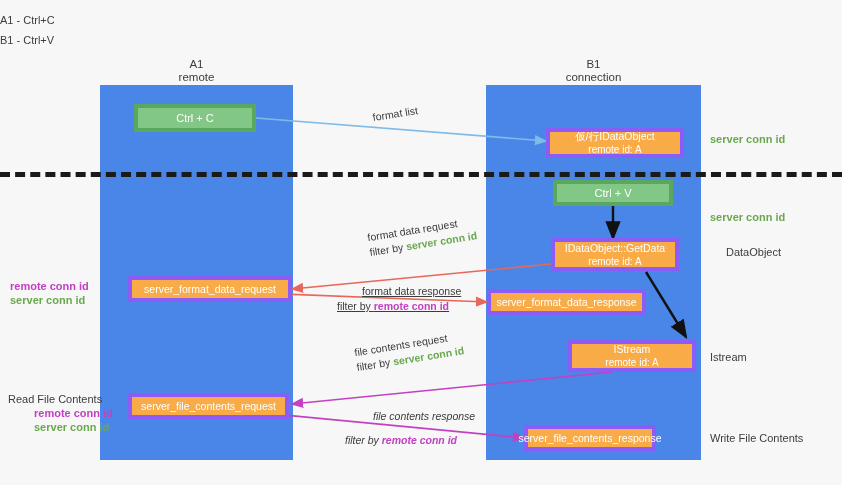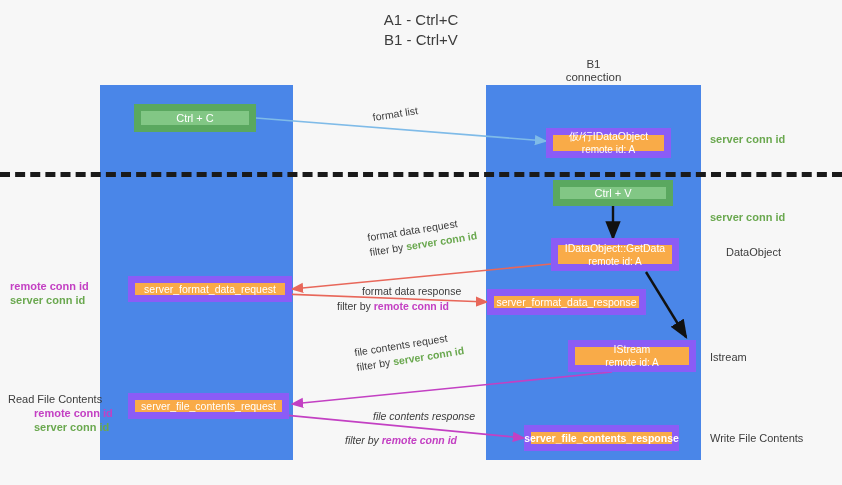--- a/index.html
+++ b/index.html
@@ -7,22 +7,22 @@
     width:842px;height:485px;
     background:#f7f7f7;
     font-family:"Liberation Sans", sans-serif;
     overflow:hidden;
   }
   #stage{position:relative;width:842px;height:485px;}
 
   
   .title{
     position:absolute;left:0;top:10px;width:842px;
-    text-align:center;color:#3c3c3c;
-    font-size:15px;line-height:20px;
+    color:#3c3c3c;
+    font-size:11px;line-height:20px;
   }
 
   
   .lane{
     position:absolute;top:85px;height:375px;
     background:#4a86e8;
   }
   #lane-a1{left:100px;width:193px;}
   #lane-b1{left:486px;width:215px;}
 
@@ -35,21 +35,21 @@
 
   
   .divider{
     position:absolute;left:0;top:172px;width:842px;
     border-top:5px dashed #1a1a1a;
   }
 
   
   .box{
     position:absolute;box-sizing:border-box;
-    border:7px solid #8b5cf6;
+    border:4px solid #8b5cf6;
     background:#f9ab48;
     color:#ffffff;
     font-size:10.5px;line-height:13px;
     display:flex;flex-direction:column;
     align-items:center;justify-content:center;
     text-align:center;
   }
   .box.green{background:#82c785;border-color:#5aa85f;font-size:11px;}
   .box .l2{font-size:10px;}
 
@@ -77,20 +77,24 @@
 </head>
 <body>
 
 <div id="stage">
 
   <div class="title">
     <div>A1 - Ctrl+C</div>
     <div>B1 - Ctrl+V</div>
   </div>
 
+  <div class="lane-head" id="head-a1">
+    <div>A1</div>
+    <div>remote</div>
+  </div>
   <div class="lane-head" id="head-b1">
     <div>B1</div>
     <div>connection</div>
   </div>
 
   <div class="lane" id="lane-a1"></div>
   <div class="lane" id="lane-b1"></div>
 
   <svg class="arrows">
     <defs>
@@ -122,21 +126,21 @@
 
     <line x1="128" y1="400" x2="524" y2="438" stroke="#c340c3" stroke-width="1.6" marker-end="url(#ah-mag)"></line>
   </svg>
 
   <div class="divider"></div>
 
   <div class="box green" style="left:134px;top:104px;width:122px;height:28px;">
     <div>Ctrl + C</div>
   </div>
 
-  <div class="box" style="left:546px;top:128px;width:125px;height:30px;">
+  <div class="box" style="left:546px;top:128px;width:138px;height:30px;">
     <div>仮/行IDataObject</div>
     <div class="l2">remote id: A</div>
   </div>
 
   <div class="box green" style="left:553px;top:180px;width:120px;height:26px;">
     <div>Ctrl + V</div>
   </div>
 
   <div class="box" style="left:551px;top:238px;width:128px;height:33px;">
     <div>IDataObject::GetData</div>
@@ -153,36 +157,36 @@
   </div>
 
   <div class="box" style="left:128px;top:276px;width:164px;height:26px;">
     <div>server_format_data_request</div>
   </div>
 
   <div class="box" style="left:128px;top:393px;width:161px;height:26px;">
     <div>server_file_contents_request</div>
   </div>
 
-  <div class="box" style="left:524px;top:425px;width:155px;height:26px;font-weight:bold;">
+  <div class="box" style="left:524px;top:425px;width:132px;height:26px;">
     <div>server_file_contents_response</div>
   </div>
 
   <div class="elabel rot-up" style="left:374px;top:110px;">
     <div>format list</div>
   </div>
 
   <div class="elabel rot-up" style="left:371px;top:230px;">
     <div>format data request</div>
     <div>
       <span>filter by </span><span class="srv">server conn id</span>
     </div>
   </div>
 
-  <div class="elabel" style="left:337px;top:284px;">
+  <div class="elabel" style="left:337px;top:284px;text-decoration:underline;">
     <div style="padding-left:25px;">format data response</div>
     <div>
       <span>filter by </span><span class="rem">remote conn id</span>
     </div>
   </div>
 
   <div class="elabel rot-up" style="left:358px;top:345px;">
     <div>file contents request</div>
     <div>
       <span>filter by </span><span class="srv">server conn id</span>

